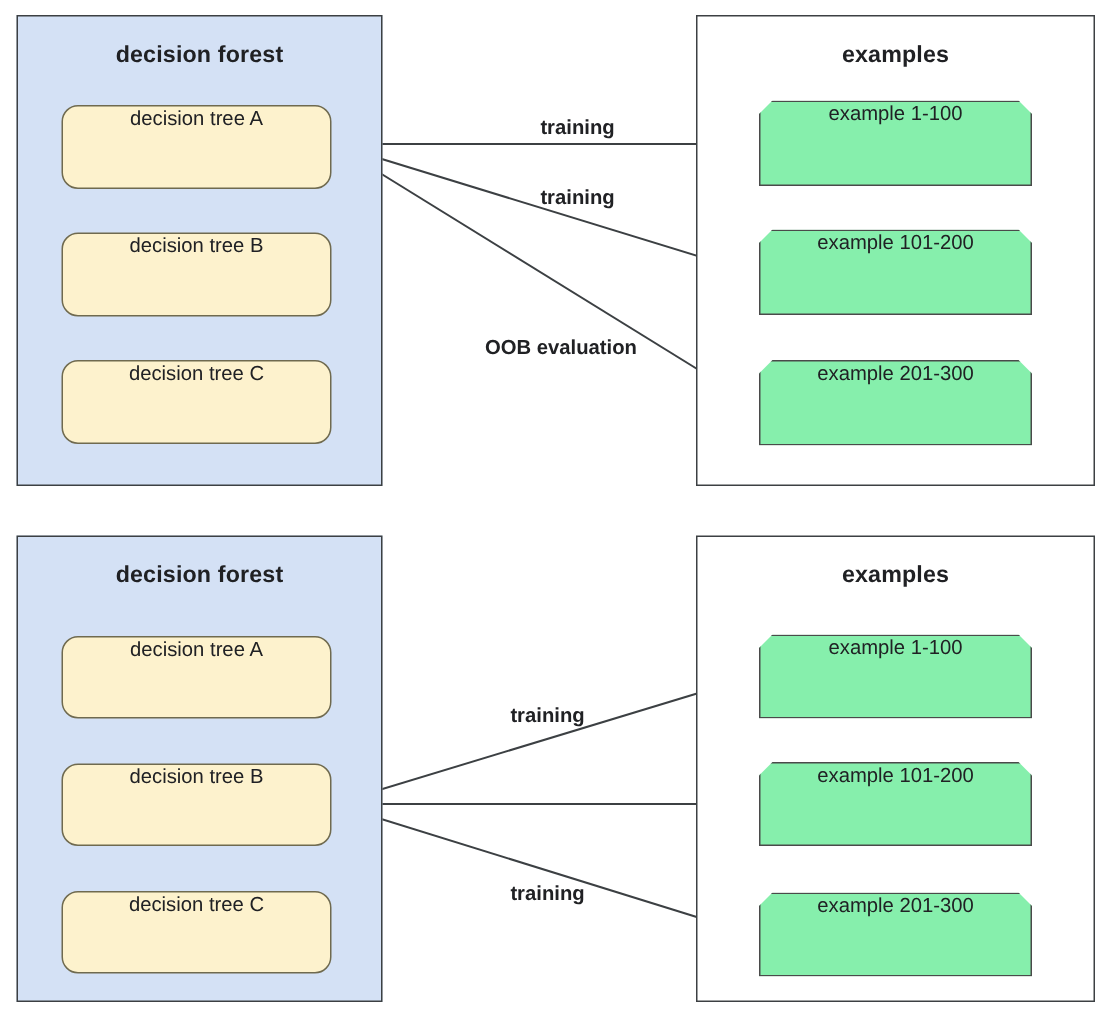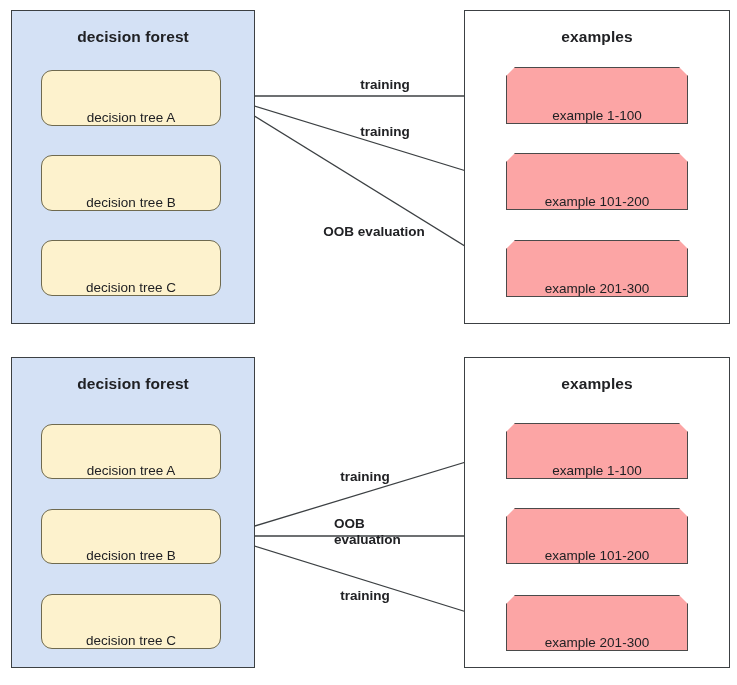--- a/index.html
+++ b/index.html
@@ -42,33 +42,33 @@
     font-weight: bold;
     font-size: 15.5px;
     color: #202124;
     letter-spacing: 0.1px;
   }
 
   .node {
     position: absolute;
     box-sizing: border-box;
     display: flex;
-    align-items: flex-end;
+    align-items: flex-start;
     justify-content: center;
     font-size: 13.5px;
     color: #202124;
     text-align: center;
   }
   .node-tree {
     background: #fdf2cd;
     border: 1.4px solid #6f6a4f;
     border-radius: 11px;
   }
   .node-example {
-    background: #fca5a5;
+    background: #86efac;
     border: 1.4px solid #4a4a4a;
     clip-path: polygon(0px 9px, 9px 0px, calc(100% - 9px) 0px, 100% 9px, 100% 100%, 0px 100%);
   }
 
   .edge-layer {
     position: absolute;
     left: 0;
     top: 0;
     width: 737px;
     height: 345px;
@@ -184,16 +184,14 @@
     <span>example 1-100</span>
   </div>
   <div class="node node-example" style="left:506px; top:161px; width:182px; height:56px;">
     <span>example 101-200</span>
   </div>
   <div class="node node-example" style="left:506px; top:248px; width:182px; height:56px;">
     <span>example 201-300</span>
   </div>
 
   <div class="edge-label center" style="left:365px; top:122px;">training</div>
-  <div class="edge-label" style="left:334px; top:169px;">OOB
-evaluation</div>
   <div class="edge-label center" style="left:365px; top:241px;">training</div>
 </div>
 
 </body></html>

